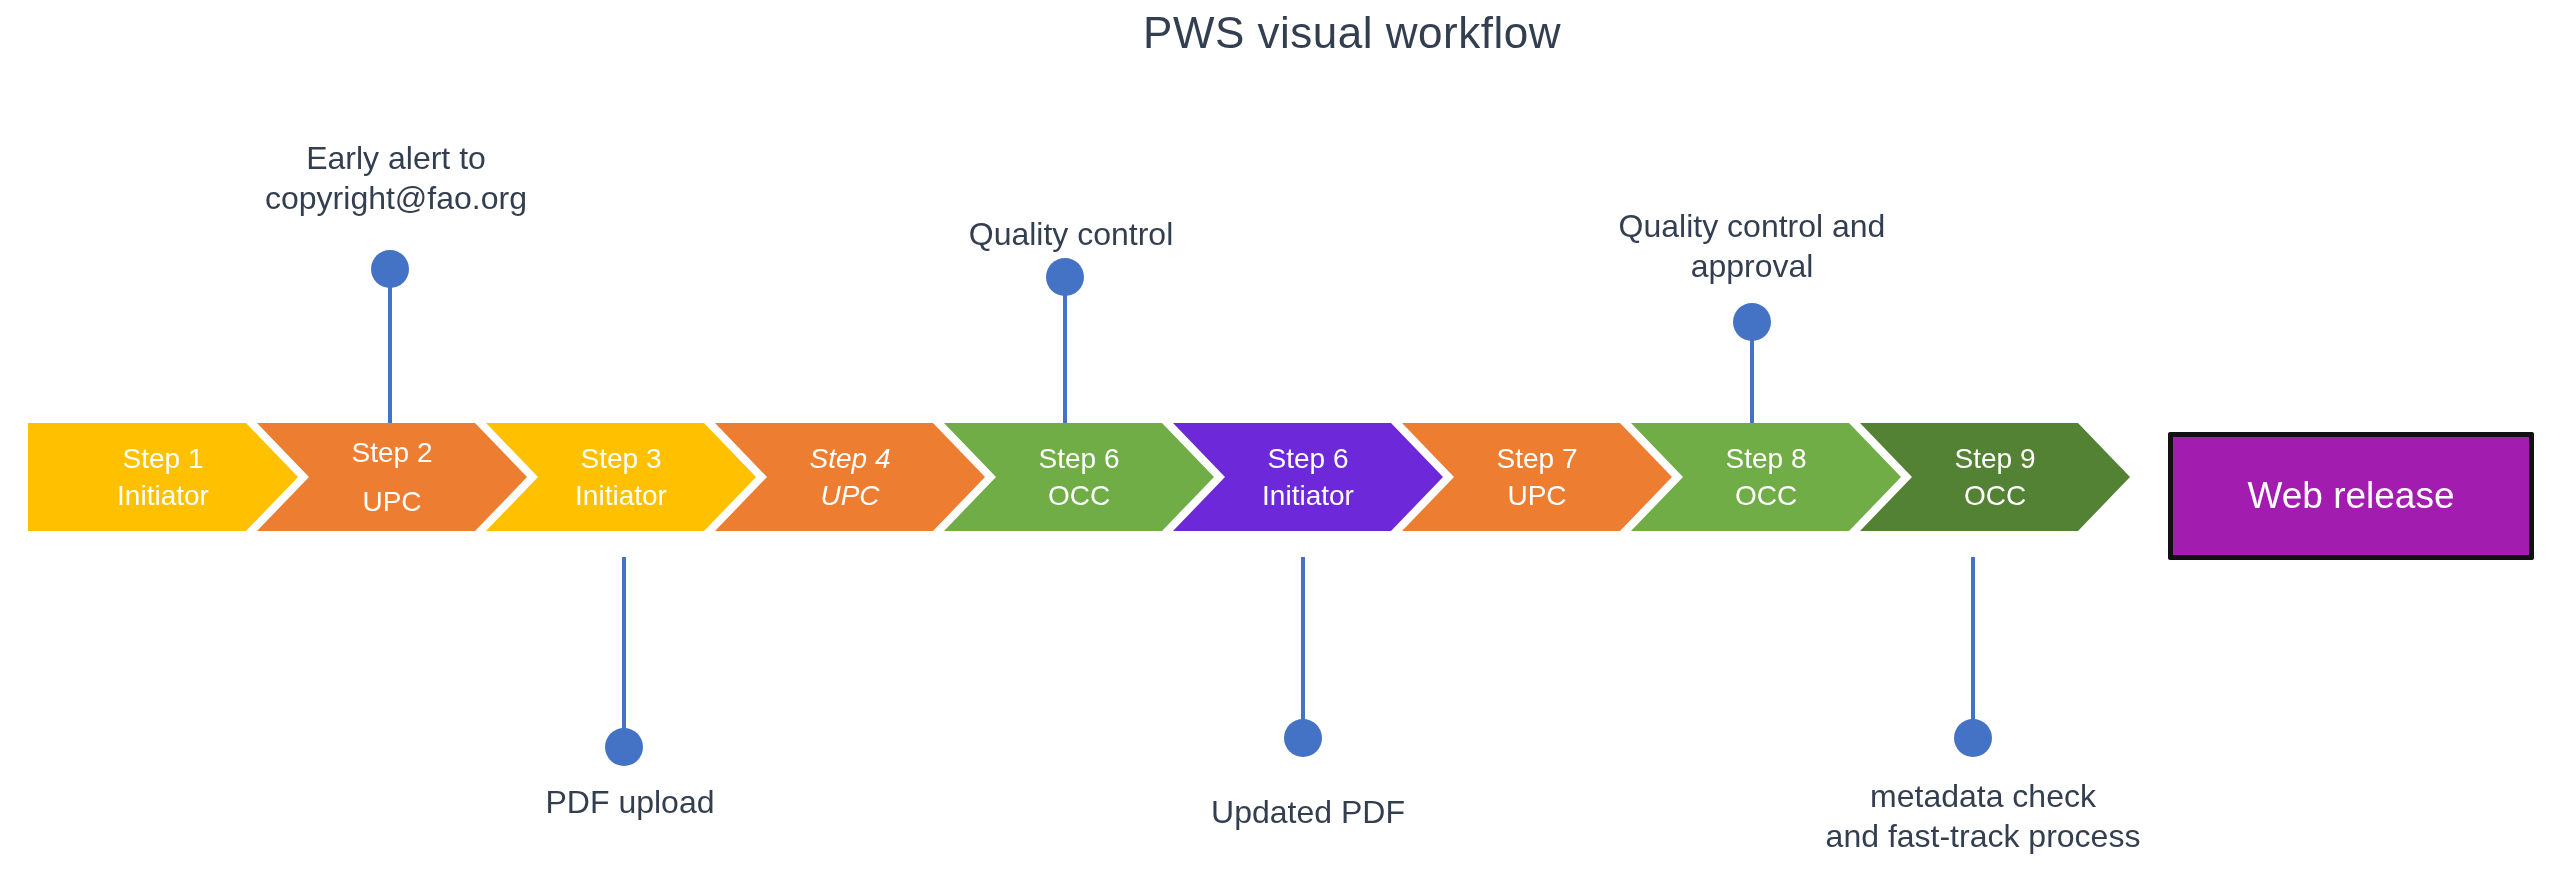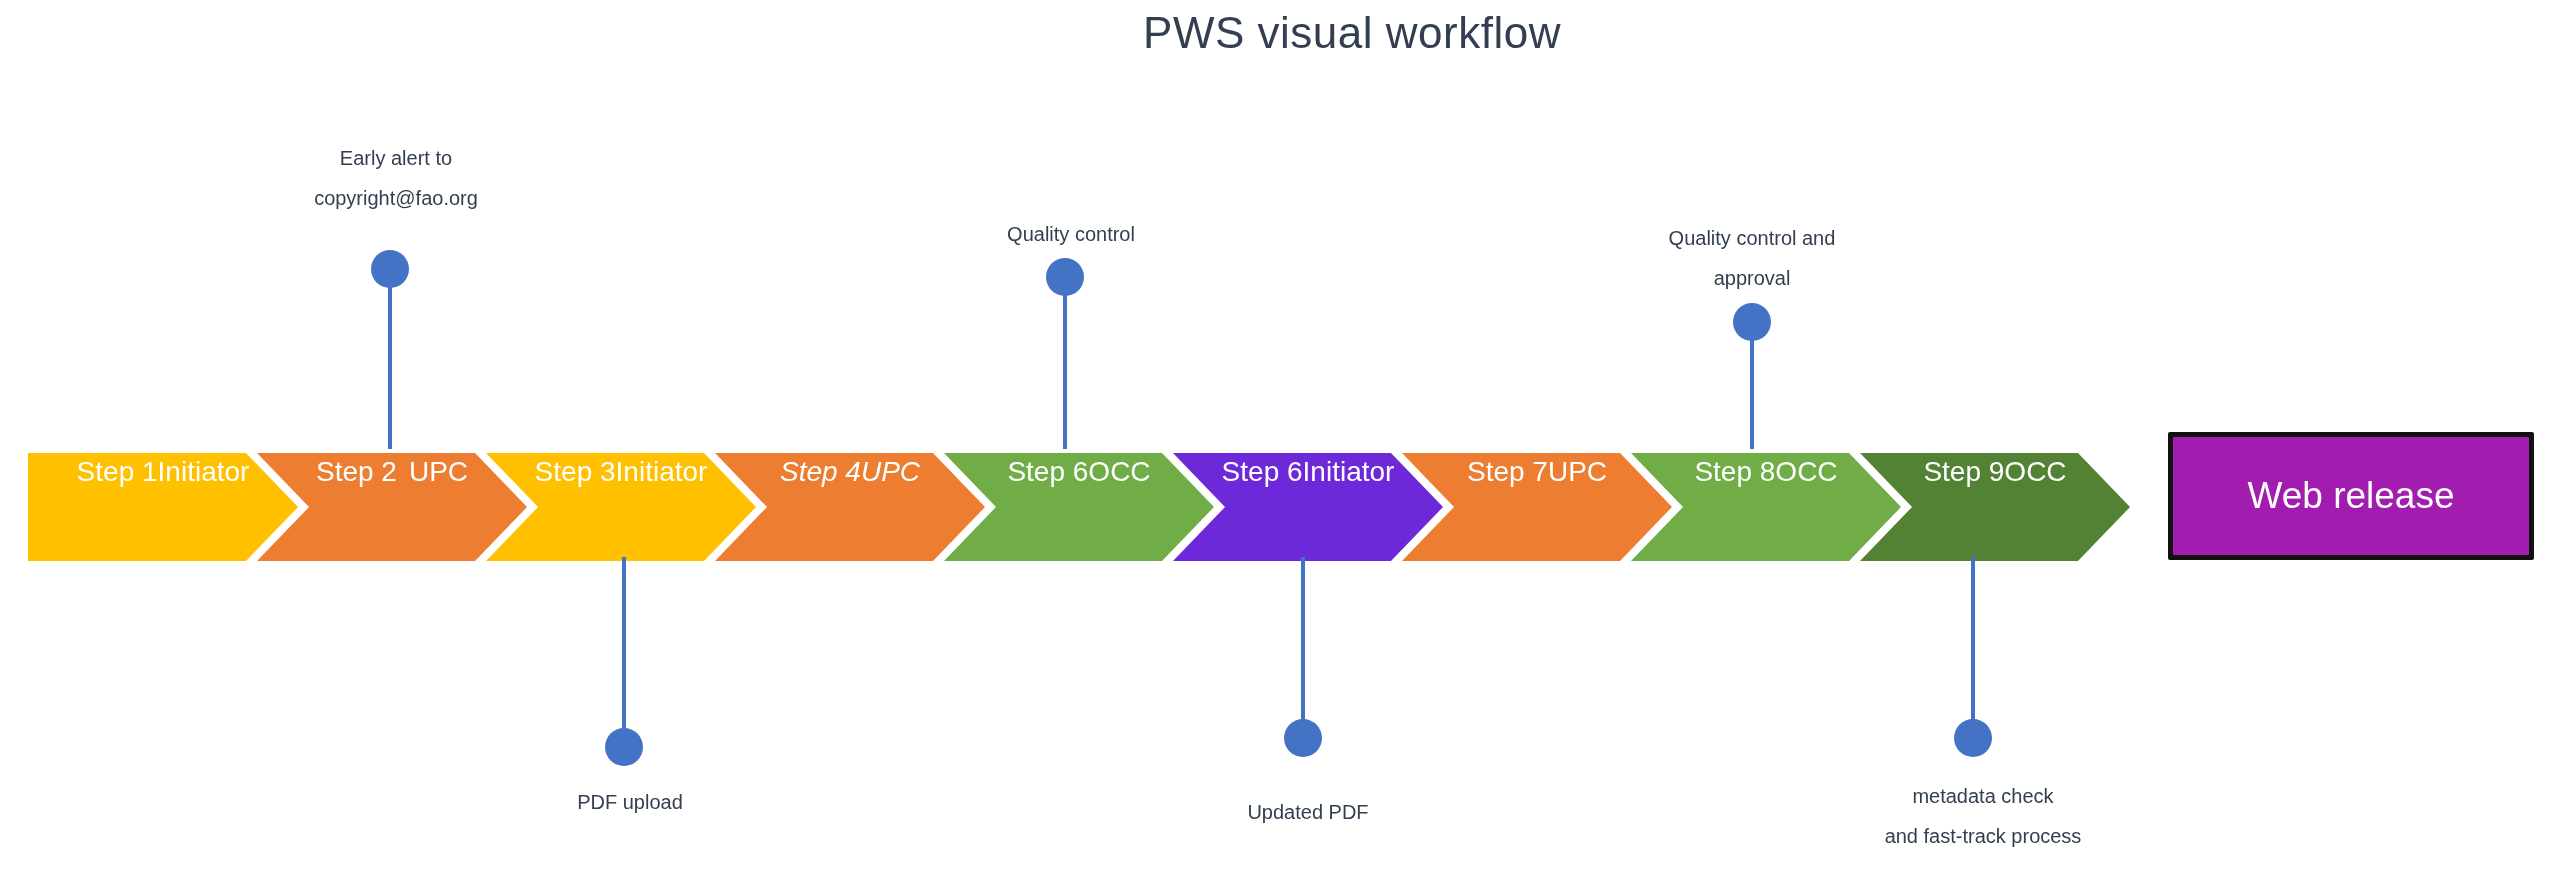--- a/index.html
+++ b/index.html
@@ -12,33 +12,33 @@
   .stage { position:relative; width:2300px; height:879px; background:#ffffff; }
 
   .title {
     position:absolute; left:1052px; top:8px; width:600px;
     text-align:center; font-size:44px; font-weight:400;
     color:var(--text-dark); letter-spacing:0.5px;
   }
 
   
   .chev {
-    position:absolute; top:453px; width:270px; height:108px;
+    position:absolute; top:423px; width:270px; height:108px;
     clip-path: polygon(52px 50%, 0 0, 218px 0, 270px 50%, 218px 100%, 0 100%);
-    display:flex; flex-direction:row; justify-content:center;
+    display:flex; flex-direction:column; justify-content:center;
   }
   .chev.first {
     clip-path: polygon(0 0, 218px 0, 270px 50%, 218px 100%, 0 100%);
   }
   .chev .line { color:var(--step-text); font-size:28px; line-height:37px; text-align:center; white-space:nowrap; }
 
   
   .callout-text {
     position:absolute; width:500px; text-align:center;
-    font-size:20px; line-height:40px; color:var(--text-dark);
+    font-size:32px; line-height:40px; color:var(--text-dark);
   }
   .dot {
     position:absolute; width:38px; height:38px; border-radius:50%;
     background:var(--accent-blue);
   }
   .vline {
     position:absolute; width:4px;
     background:var(--accent-blue);
   }
 
@@ -64,21 +64,21 @@
   </div>
   <div class="dot" style="left:371px; top:250px;"></div>
   <div class="vline" style="left:388px; top:285px; height:164px;"></div>
 
   <div class="callout-text" style="left:821px; top:214px;">
     <div>Quality control</div>
   </div>
   <div class="dot" style="left:1046px; top:258px;"></div>
   <div class="vline" style="left:1063px; top:293px; height:156px;"></div>
 
-  <div class="callout-text" style="left:1502px; top:206px;margin-top:12px;">
+  <div class="callout-text" style="left:1502px; top:206px;">
     <div>Quality control and</div>
     <div>approval</div>
   </div>
   <div class="dot" style="left:1733px; top:303px;"></div>
   <div class="vline" style="left:1750px; top:338px; height:111px;"></div>
 
   <div class="chev first" style="left: 28px; background-color: rgb(255, 192, 0);">
     <div class="line">Step 1</div>
     <div class="line">Initiator</div>
   </div>

